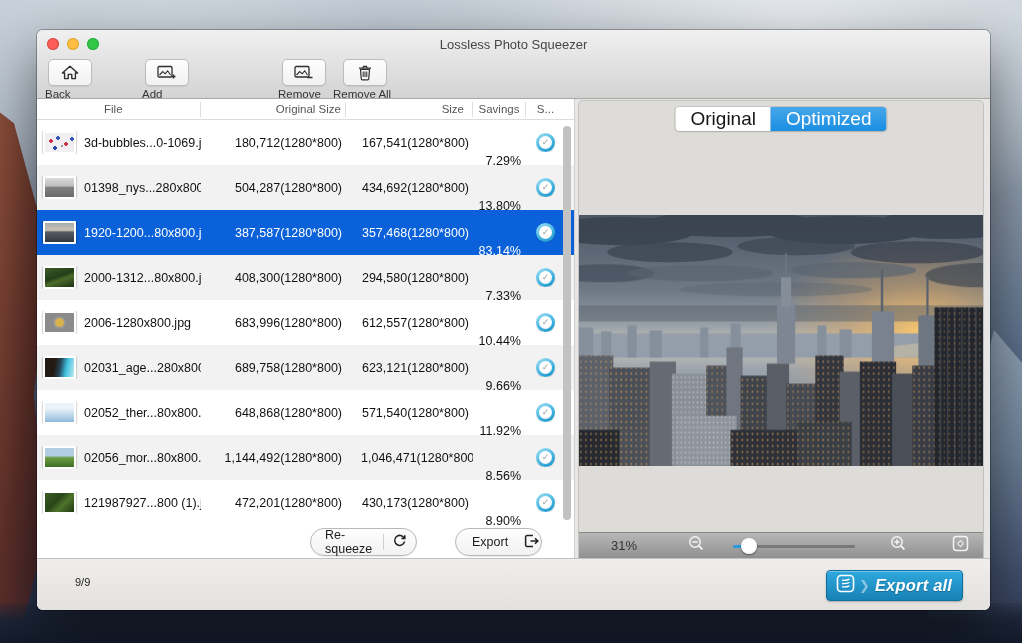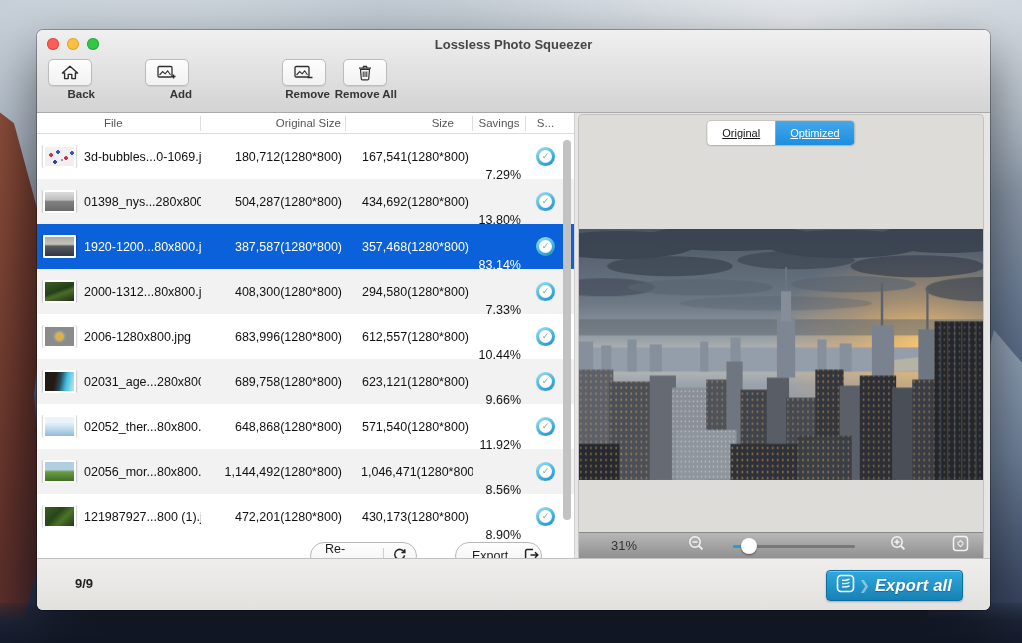--- a/index.html
+++ b/index.html
@@ -19,48 +19,48 @@
     background:linear-gradient(180deg,#93a5b8 0%,#6e8098 40%,#44536e 75%,#2b3550 100%);
     clip-path:polygon(60% 0,100% 18%,100% 100%,0 100%,20% 60%);}
   .rocks-bottom{position:absolute;left:0;bottom:0;width:100%;height:40px;
     background:linear-gradient(180deg,rgba(26,33,50,.2) 0%,#1c2436 45%,#141b2b 100%);}
 
   
   .window{position:absolute;left:37px;top:30px;width:953px;height:580px;border-radius:6px;
     background:#fff;box-shadow:0 22px 55px rgba(0,0,0,.55),0 0 0 1px rgba(0,0,0,.28);
     overflow:hidden;display:flex;flex-direction:column;}
 
-  .chrome{height:83px;flex:none;background:linear-gradient(#f0f0f0,#d3d3d3);
-    border-bottom:1px solid #a9a9a9;position:relative;font-weight:bold;}
+  .chrome{height:69px;flex:none;background:linear-gradient(#f0f0f0,#d3d3d3);
+    border-bottom:1px solid #a9a9a9;position:relative;}
   .traffic{position:absolute;left:10px;top:8px;display:flex;gap:8px;}
   .tl{width:12px;height:12px;border-radius:50%;}
   .tl.red{background:#fc5e57;box-shadow:inset 0 0 0 1px rgba(190,60,50,.6);}
   .tl.yellow{background:#fdbe41;box-shadow:inset 0 0 0 1px rgba(200,150,30,.6);}
   .tl.green{background:#33c748;box-shadow:inset 0 0 0 1px rgba(30,150,50,.6);}
   .win-title{position:absolute;top:7px;left:0;right:0;text-align:center;
     font-size:13px;color:#464646;}
 
-  .tool{position:absolute;top:29px;text-align:right;}
+  .tool{position:absolute;top:29px;text-align:left;}
   .tool-btn{height:27px;background:linear-gradient(#fefefe,#f1f1f1);border:1px solid #bcbcbc;
     border-radius:5px;display:flex;align-items:center;justify-content:center;margin:0 auto;
     box-shadow:0 1px 1px rgba(0,0,0,.08);}
   .tool-label{font-size:11.5px;color:#343434;margin-top:2px;white-space:nowrap;}
   .tool svg{display:block;}
 
   
   .main{flex:1;position:relative;background:#e8e6e4;}
   .list-pane{position:absolute;left:0;top:0;bottom:0;width:538px;background:#fff;
     border-right:1px solid #cfcfcf;display:flex;flex-direction:column;}
   .thead{height:21px;flex:none;display:grid;
     grid-template-columns:164px 145px 127px 53px 39px;align-items:center;
     font-size:11.5px;color:#565656;border-bottom:1px solid #dcdcdc;background:#fff;}
   .th{padding:0 4px;border-right:1px solid #dedede;height:15px;line-height:15px;}
   .th.first{padding-left:67px;}
   .th.r{text-align:right;}
-  .th.size-h{padding-right:18px;}
+  .th.size-h{padding-right:8px;}
   .th.c{text-align:center;}
   .th.last{border-right:none;}
 
   .tbody{flex:none;}
   .row{height:45px;display:grid;grid-template-columns:164px 145px 127px 53px 39px;
     align-items:center;font-size:12.5px;color:#111;background:#fff;}
   .row.alt{background:#f2f2f2;}
   .row.selected{background:#0a61d9;color:#fff;}
   .cell{padding:0 4px;white-space:nowrap;overflow:hidden;}
   .c-filewrap{display:flex;align-items:center;gap:8px;padding-left:6px;}
@@ -88,21 +88,21 @@
   .pill .sep{width:1px;height:16px;background:#cfcfcf;margin:0 8px;}
   .pill-resq{left:273px;width:107px;padding-left:14px;padding-right:9px;}
   .pill-exp{left:418px;width:87px;padding-left:16px;padding-right:9px;}
 
   
   .preview-pane{position:absolute;left:541px;top:1px;right:6px;bottom:0;
     background:#dedcd9;border:1px solid #c2c2c2;border-bottom:none;border-radius:5px 5px 0 0;
     overflow:hidden;}
   .tabs{position:absolute;top:6px;left:50%;transform:translateX(-50%);display:flex;height:24px;
     border-radius:4px;overflow:hidden;box-shadow:0 0 0 1px rgba(0,0,0,.10),0 1px 2px rgba(0,0,0,.12);}
-  .tab{display:flex;align-items:center;padding:0 15px;font-size:11px;cursor:default;text-decoration:underline;}
+  .tab{display:flex;align-items:center;padding:0 15px;font-size:19px;cursor:default;}
   .tab.plain{background:#fff;color:#151515;}
   .tab.active{background:linear-gradient(#46a7ea,#1b8ee2);color:#fff;}
   .preview-img{position:absolute;left:0;right:0;top:114px;height:251px;}
   .preview-img svg{display:block;width:100%;height:100%;}
 
   .zoombar{position:absolute;left:0;right:0;bottom:0;height:26px;
     background:linear-gradient(#b7b7b7,#909090);border-top:1px solid #878787;
     display:flex;align-items:center;}
   .zpct{font-size:13px;color:#333;margin-left:32px;width:36px;}
   .zicon{display:flex;align-items:center;justify-content:center;width:22px;height:22px;}
@@ -110,21 +110,21 @@
   .zslider{position:relative;width:122px;height:16px;margin-left:26px;}
   .ztrack{position:absolute;left:0;right:0;top:7px;height:3px;background:#787878;border-radius:2px;}
   .zfill{position:absolute;left:0;top:7px;height:3px;background:#2b9be0;border-radius:2px;}
   .zthumb{position:absolute;top:0;width:16px;height:16px;border-radius:50%;
     background:radial-gradient(circle at 40% 30%,#ffffff 60%,#e8e8e8 100%);
     box-shadow:0 1px 2px rgba(0,0,0,.45);}
 
   
   .footer{height:52px;flex:none;background:linear-gradient(#efeeec,#e3e1de);
     border-top:1px solid #c0c0c0;position:relative;}
-  .count{position:absolute;left:38px;top:17px;font-size:13px;color:#1d1d1d;font-weight:bold;}
+  .count{position:absolute;left:38px;top:17px;font-size:11px;color:#1d1d1d;}
   .export-all{position:absolute;right:27px;top:11px;width:137px;height:31px;
     background:linear-gradient(#2fa9de,#1781b5);border:1px solid #0e6e9d;border-radius:4px;
     box-shadow:inset 0 1px 0 rgba(255,255,255,.35),0 1px 2px rgba(0,0,0,.25);
     display:flex;align-items:center;color:#fff;cursor:default;}
   .export-all .chev{color:rgba(255,255,255,.45);font-size:13px;margin:0 5px 0 4px;font-weight:bold;}
   .export-all .lbl{font-size:16.5px;font-weight:bold;font-style:italic;letter-spacing:.2px;
     text-shadow:0 1px 1px rgba(0,0,0,.25);}
   .export-all svg{margin-left:9px;}
 
   

